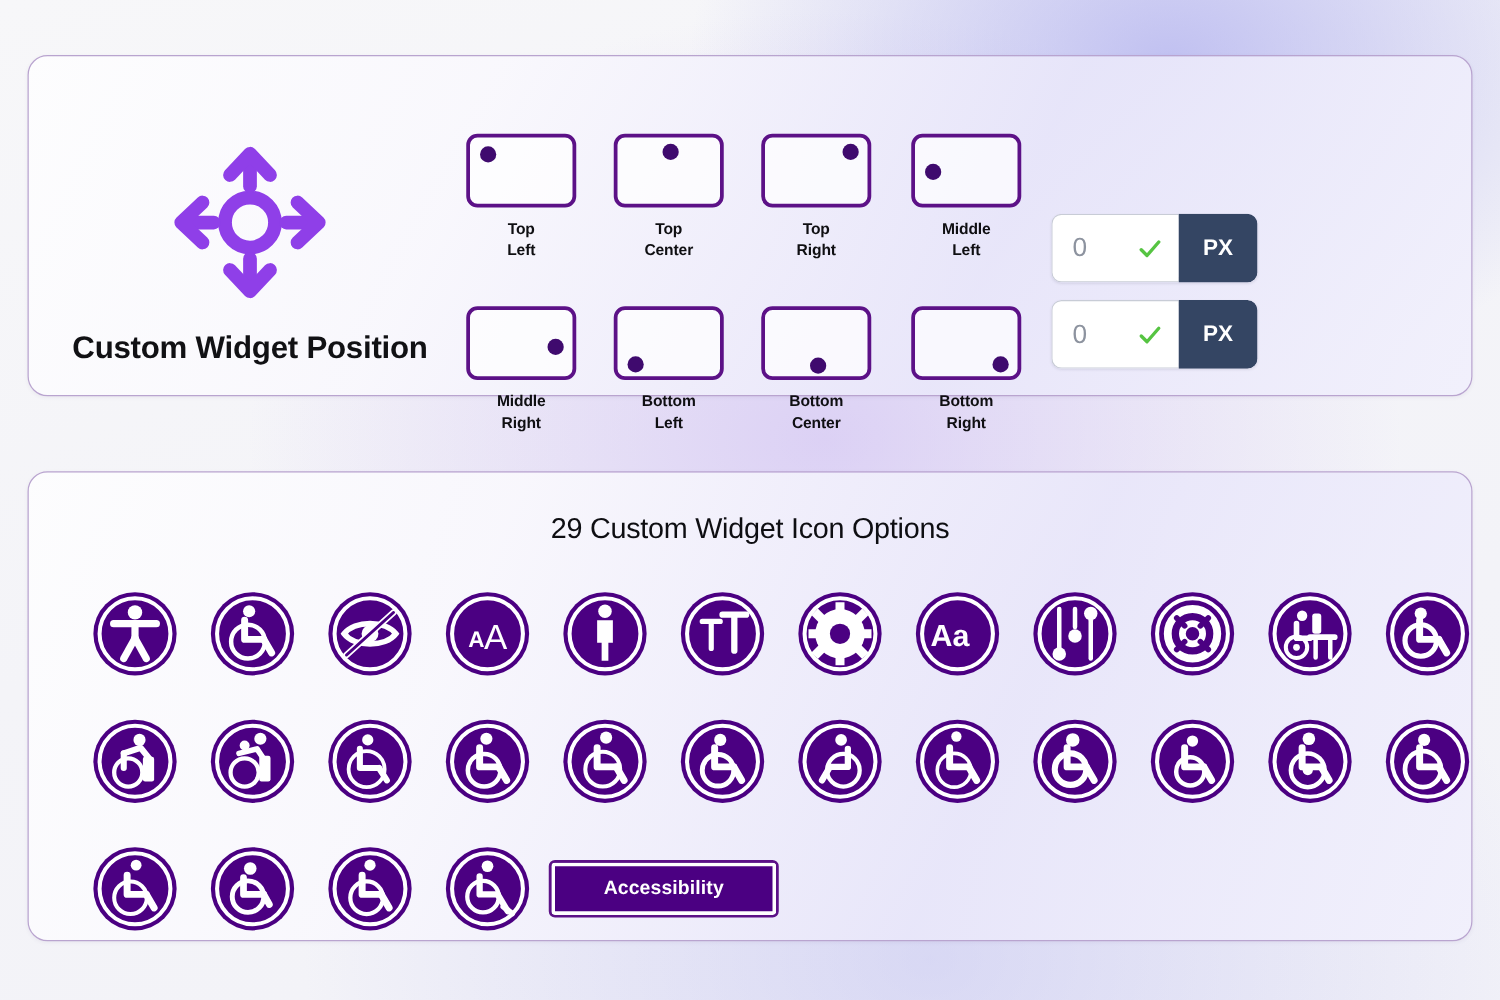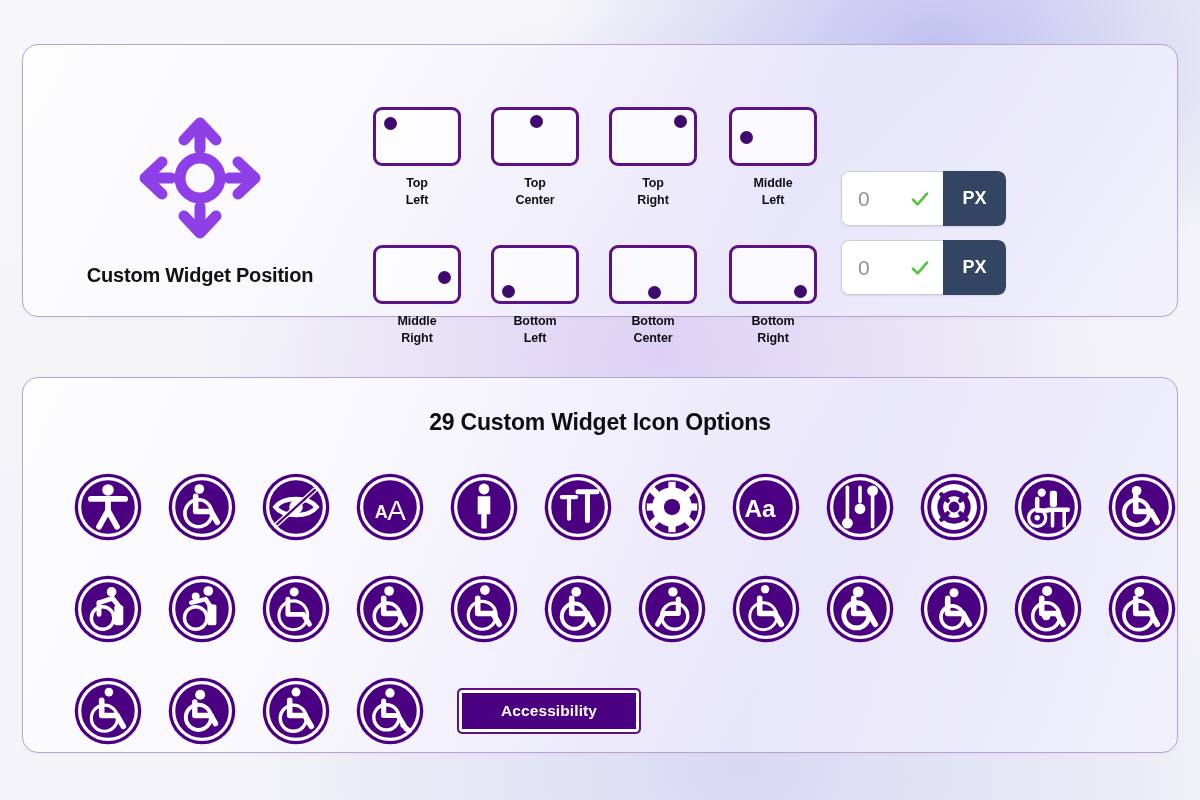--- a/index.html
+++ b/index.html
@@ -50,21 +50,21 @@
   
   .pos-inner { position: absolute; inset: 0; }
 
   .move-icon { position: absolute; left: 114px; top: 70px; width: 126px; height: 126px; }
 
   .pos-title {
     position: absolute;
     left: 30px; top: 218px;
     width: 294px;
     text-align: center;
-    font-size: 20px;
+    font-size: 25px;
     font-weight: 700;
     line-height: 1.22;
     color: #111114;
     letter-spacing: -0.2px;
   }
 
   
   .pos-grid {
     position: absolute;
     left: 336px; top: 62px;
@@ -141,37 +141,37 @@
   }
   .select-text { font-size: 16px; color: #5f6673; flex: 1; }
   .chev { width: 16px; height: 16px; display: block; }
 
   
   .icons-title {
     position: absolute;
     left: 0; right: 0; top: 31px;
     text-align: center;
     font-size: 23px;
-    font-weight: 700;
+    font-weight: 400;
     color: #0e0e12;
     letter-spacing: -0.2px;
   }
 
   .icon-rows { position: absolute; left: 16px; top: 78px; right: 16px; }
   .icon-row {
     display: flex;
     align-items: center;
     height: 102px;
     padding-left: 22px;
   }
   .icon-slot { width: 94px; display: flex; justify-content: center; align-items: center; flex: none; }
   .a11y-ico { width: 72px; height: 72px; display: block; }
 
   .access-btn {
-    margin-left: 20px;
+    margin-left: 2px;
     width: 184px; height: 46px;
     background: #4b0082;
     border: 2px solid #5c1187;
     border-radius: 5px;
     display: flex; align-items: center; justify-content: center;
     box-shadow: inset 0 0 0 3px #ffffff;
   }
   .access-btn-label {
     color: #ffffff;
     font-size: 15.5px;

